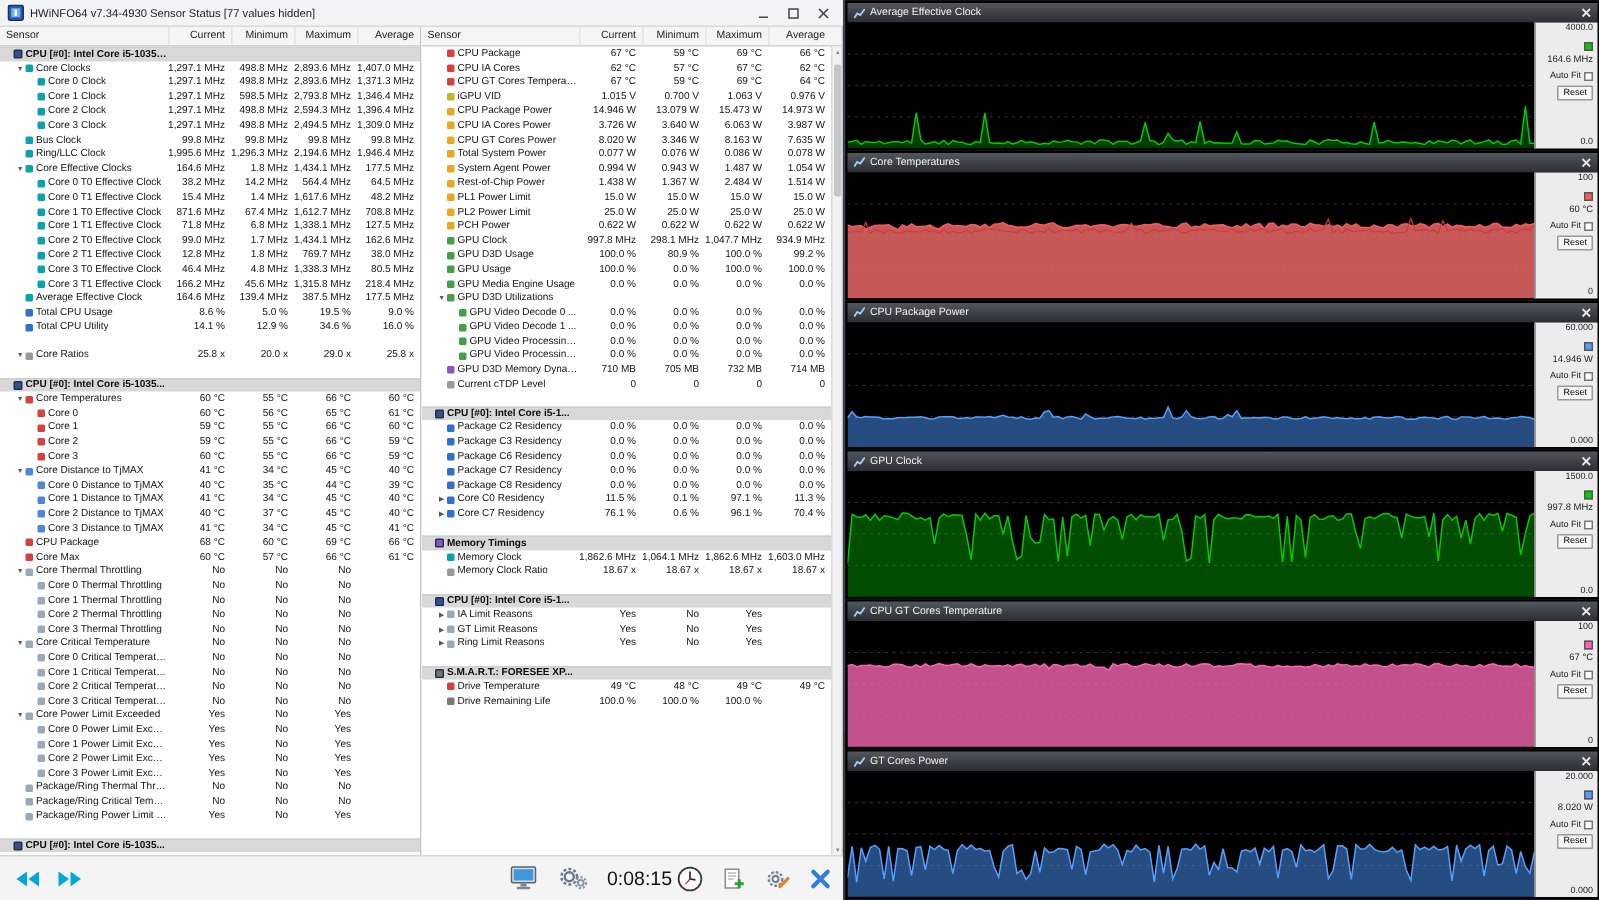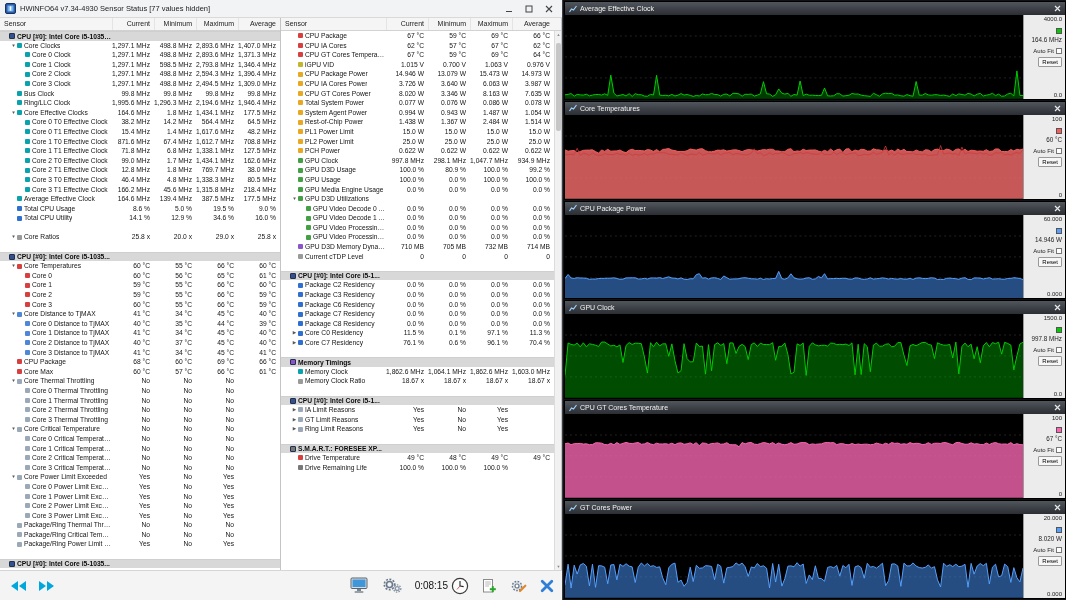--- a/index.html
+++ b/index.html
@@ -38,21 +38,21 @@
 
   .vscroll{position:absolute;top:13px;right:0;bottom:0;width:7px;background:#f1f1f1;border-left:1px solid #dcdcdc}
   .vthumb{position:absolute;top:12px;left:1px;width:5px;height:88px;background:#c6c6c6;border-radius:2px}
   .varrow{position:absolute;left:0;width:7px;height:7px;font-size:4px;color:#888;text-align:center;line-height:7px}
   .varrow.up{top:0}.varrow.dn{bottom:0}
 
   .toolbar{position:absolute;left:0;right:0;bottom:0;height:30px;background:#f4f4f4;border-top:1px solid #d6d6d6;display:flex;align-items:center;justify-content:space-between;padding:0 7px}
   .nav{display:flex;gap:7px}
   .tbtn{background:transparent;border:none;display:flex;align-items:center;justify-content:center;padding:1px;cursor:default}
   .tools{display:flex;align-items:center;gap:11px}
-  .timer{display:flex;align-items:center;gap:3px;font-size:10px;color:#111}
+  .timer{display:flex;align-items:center;gap:3px;font-size:13px;color:#111}
 
   
   .graphs{position:absolute;left:563px;top:0;width:503px;height:600px;display:flex;flex-direction:column;gap:1px;padding:1px 0 1px 1px;background:#101215}
   .gpanel{flex:1;min-height:0;display:flex;flex-direction:column;border:1px solid #000;background:#000}
   .gtitle{height:13px;flex:none;display:flex;align-items:center;gap:3px;padding:0 4px;background:linear-gradient(#51565d,#2b2e33);color:#f2f2f2;font-size:7px;white-space:nowrap}
   .gx{margin-left:auto;display:flex;align-items:center}
   .gbody{flex:1;min-height:0;display:flex}
   .gplot{flex:1;min-width:0;background:#000}
   .gplot svg{display:block;width:100%;height:100%}
   .gside{width:42px;flex:none;background:#ececec;border-left:1px solid #9a9a9a;display:flex;flex-direction:column;align-items:flex-end;padding:1px 3px 1px 2px;font-size:6px;color:#222}

